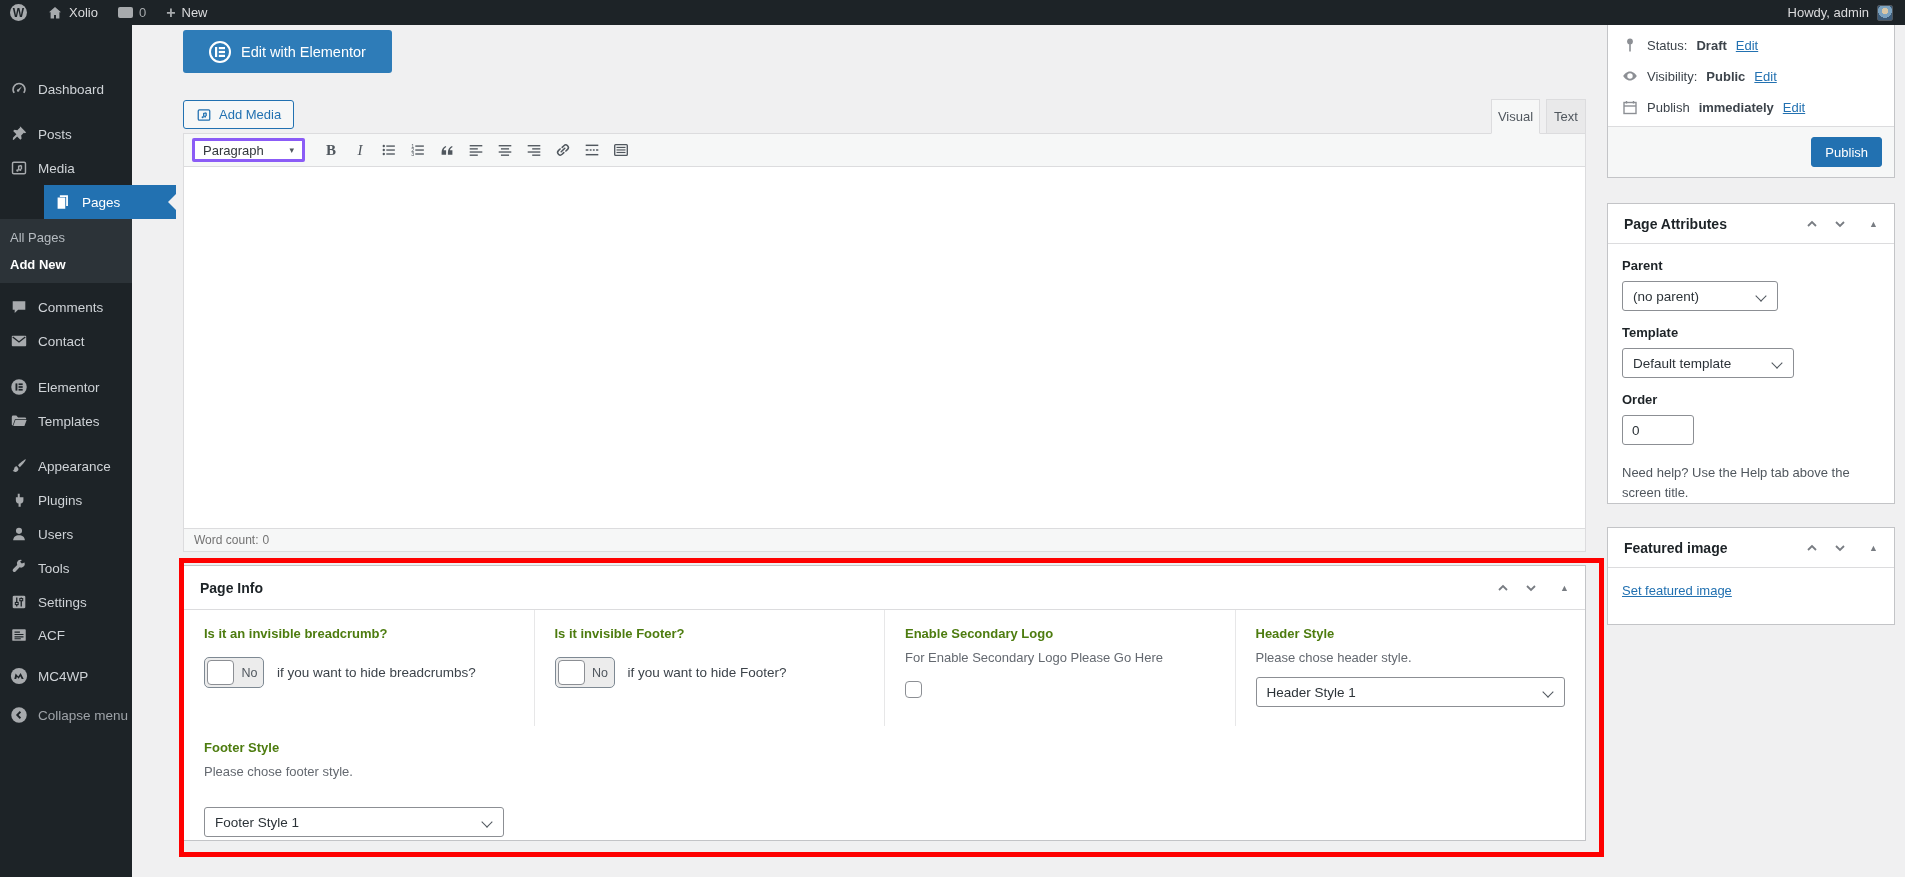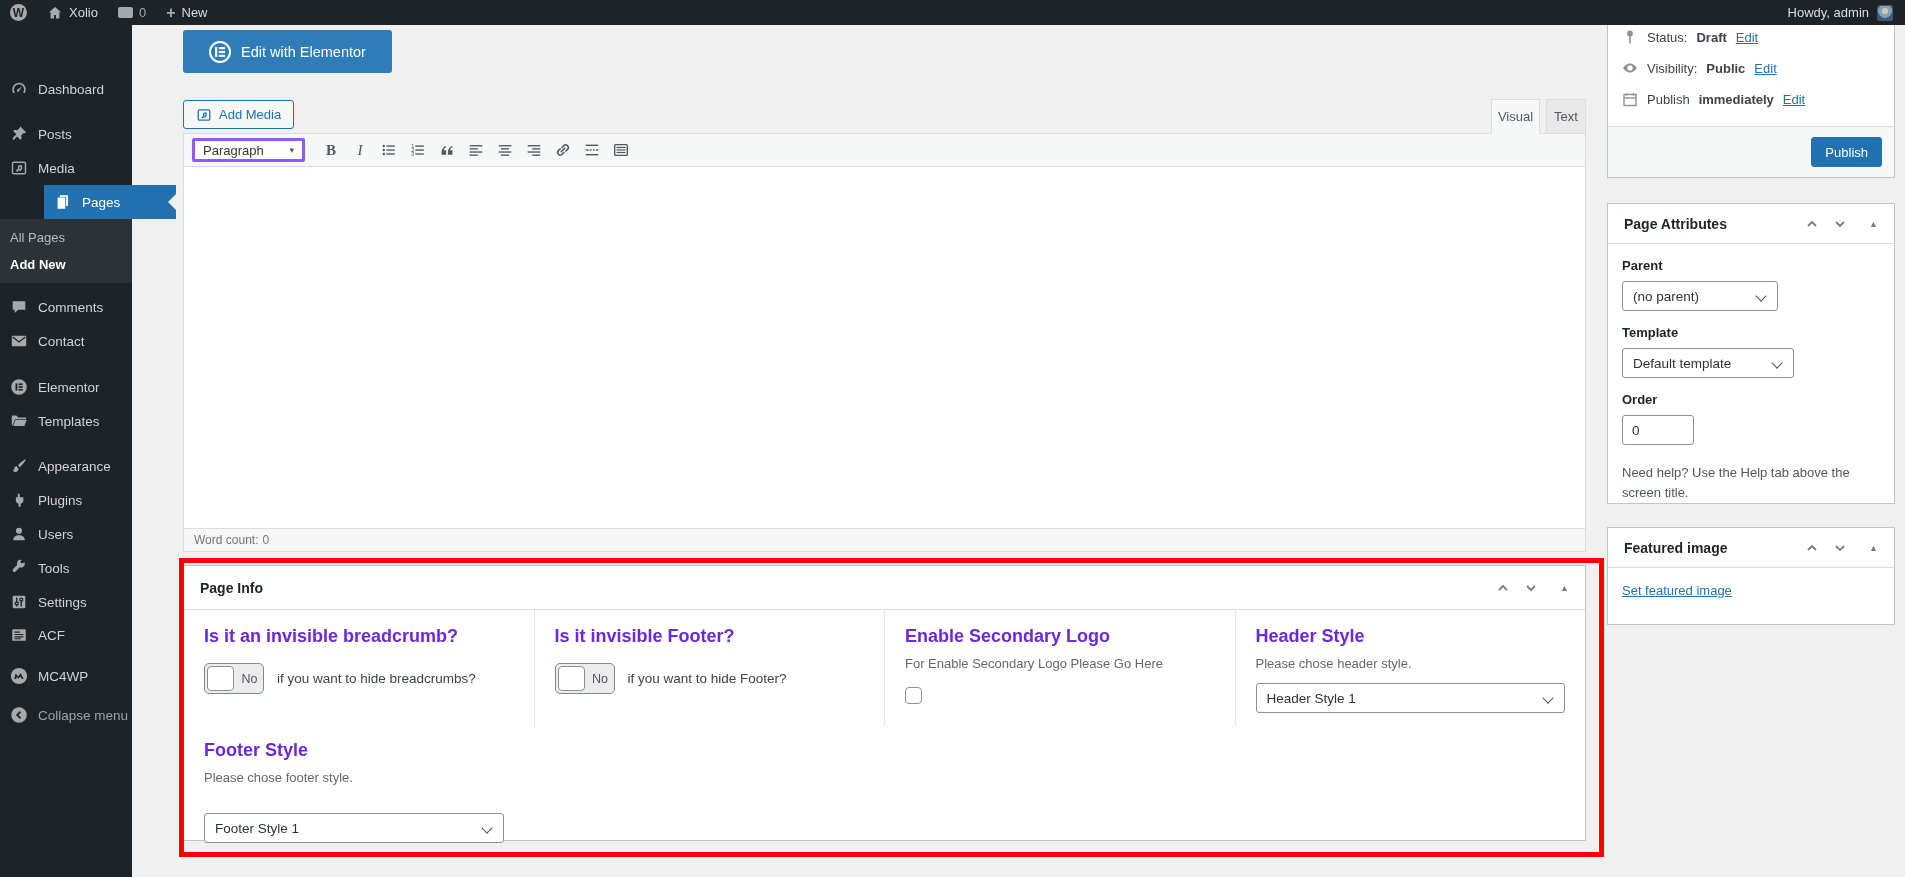--- a/index.html
+++ b/index.html
@@ -61,21 +61,21 @@
   .mb-controls .ctl { width:18px; height:18px; display:flex; align-items:center; justify-content:center; cursor:pointer; }
   .mb-controls svg { width:16px; height:16px; }
   .mb-toggle-tri { font-size:9px; margin-left:10px; cursor:pointer; }
 
   
   #page-info { left:183px; top:565px; width:1403px; height:276px; }
   #page-info .mb-head { height:44px; }
   #pi-row1 { display:flex; height:116px; }
   .pi-cell { flex:1; padding:16px 20px; }
   .pi-cell.bordered { border-right:1px solid #e7e7e8; }
-  .pi-label { font-weight:bold; font-size:18px; color:#6d28d9; }
+  .pi-label { font-weight:bold; font-size:13px; color:#4d7c0f; }
   .pi-helper { color:#646970; font-size:13px; margin-top:9px; }
   .pi-ctl-row { display:flex; align-items:center; gap:13px; margin-top:16px; }
   .pi-ctl-text { color:#3c434a; font-size:13.5px; }
   .toggle { width:60px; height:31px; border:1px solid #7e8993; border-radius:5px; background:#ececec; display:flex; align-items:center; cursor:pointer; }
   .toggle .knob { width:27px; height:25px; margin:2px; background:#fff; border:1px solid #8c8f94; border-radius:4px; }
   .toggle .tlabel { flex:1; text-align:center; color:#50575e; font-size:12.5px; }
   .checkbox { width:17px; height:17px; border:1px solid #8c8f94; border-radius:4px; background:#fff; margin-top:16px; cursor:pointer; }
   .select { position:relative; height:30px; background:#fff; border:1px solid #8c8f94; border-radius:3px; display:flex; align-items:center; padding:0 30px 0 10px; font-size:13.5px; color:#2c3338; cursor:pointer; }
   .select::after { content:""; position:absolute; right:12px; top:10px; width:7px; height:7px; border-right:1.6px solid #50575e; border-bottom:1.6px solid #50575e; transform:rotate(45deg); }
   .pi-select { width:100%; margin-top:12px; }
@@ -469,21 +469,21 @@
     <div class="pi-helper">Please chose footer style.</div>
     <div class="select" id="footer-select">
       <span>Footer Style 1</span>
     </div>
   </div>
 </div>
 
 <div id="red-rect"></div>
 
 <div class="metabox" id="publish-box">
-  <div class="pub-row" style="padding-top:4px">
+  <div class="pub-row" style="padding-top:12px">
     <span class="picon">
         <svg viewBox="0 0 16 16" fill="currentColor">
           <circle cx="8" cy="4.4" r="2.9"></circle>
           <rect x="7.2" y="6.5" width="1.6" height="8"></rect>
         </svg>
       </span>
     <span>Status:</span>
     <b>Draft</b>
     <span class="edit-link">Edit</span>
   </div>

